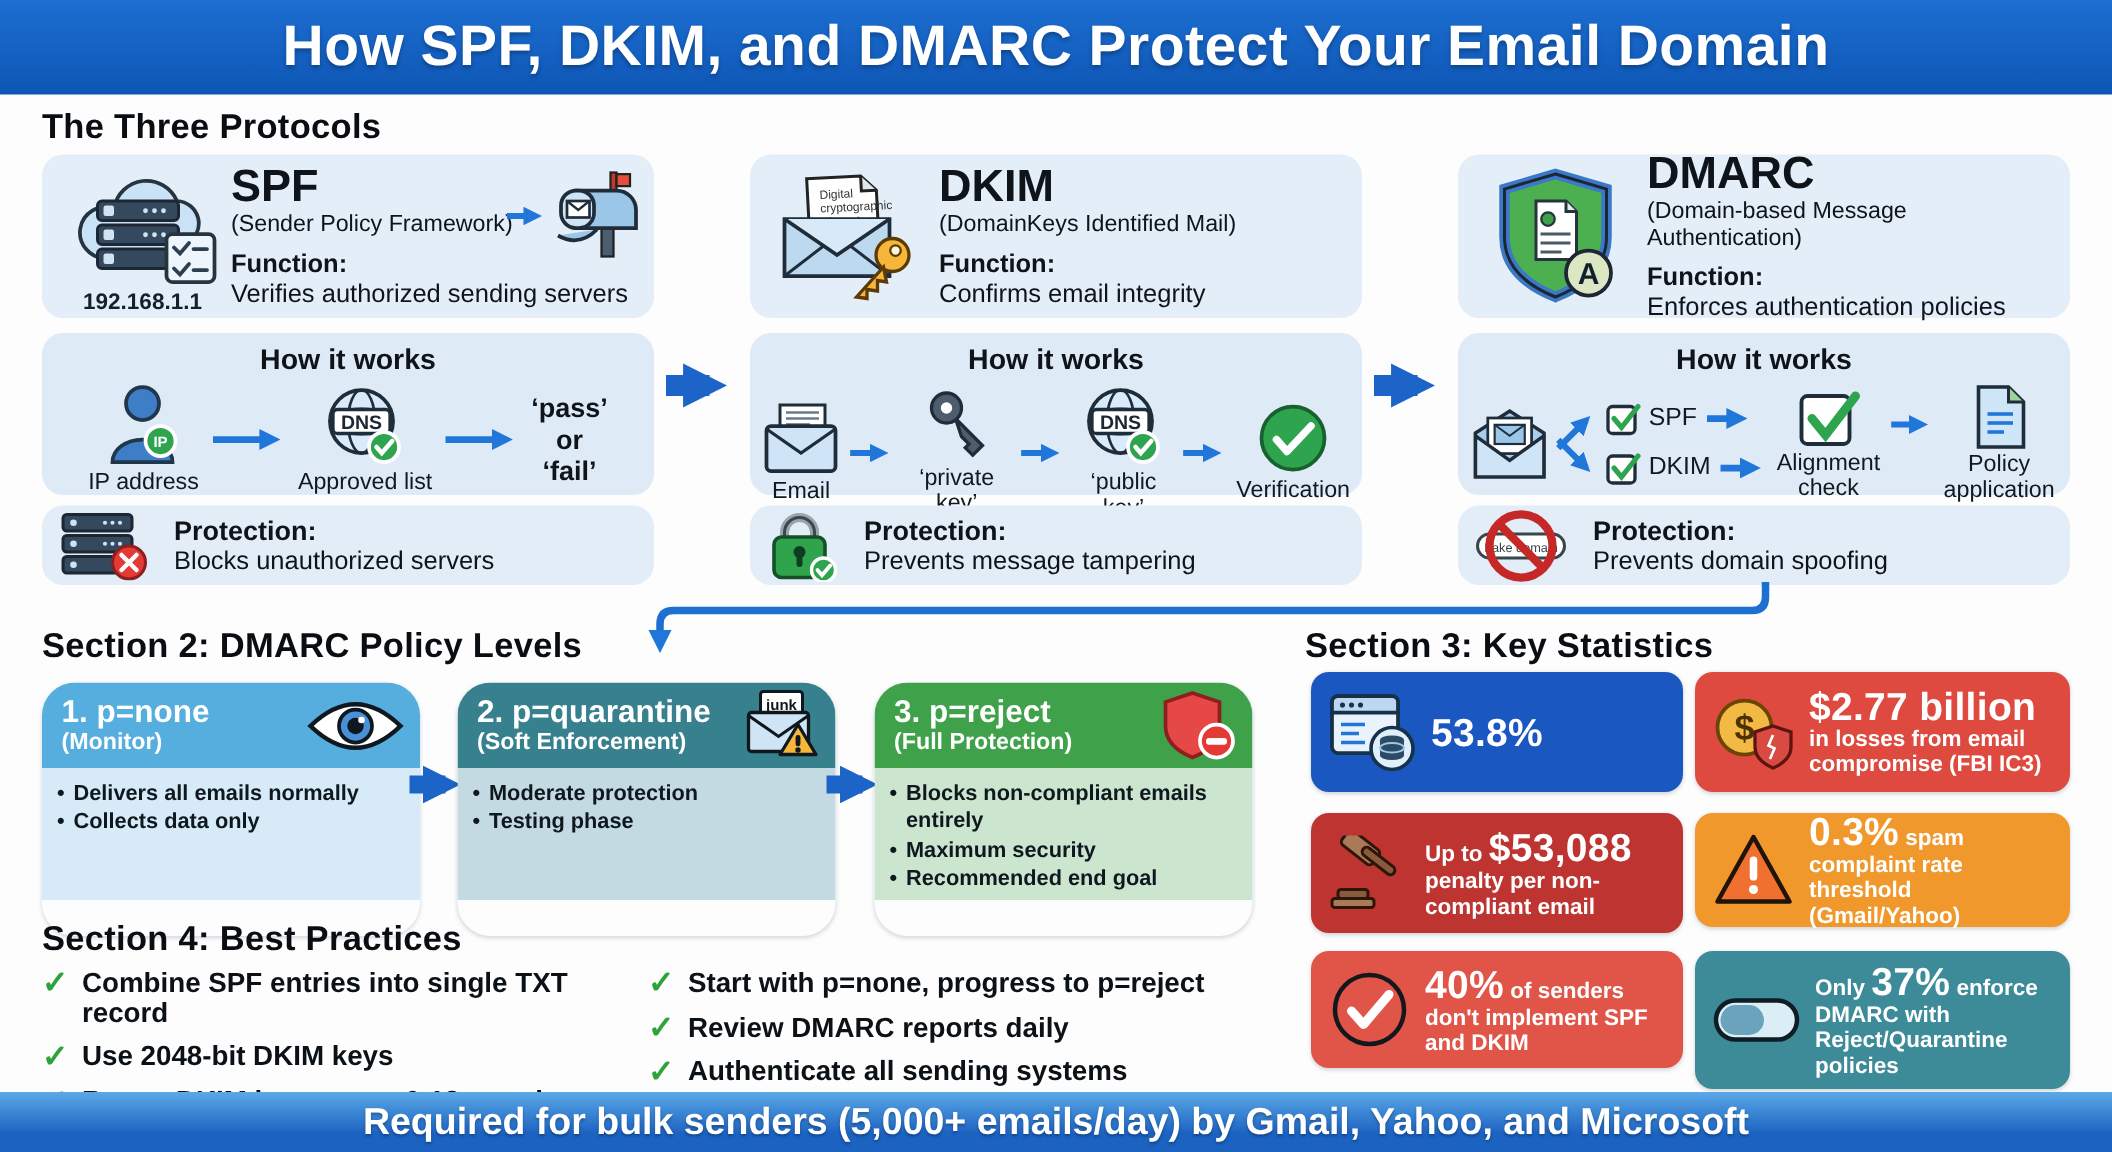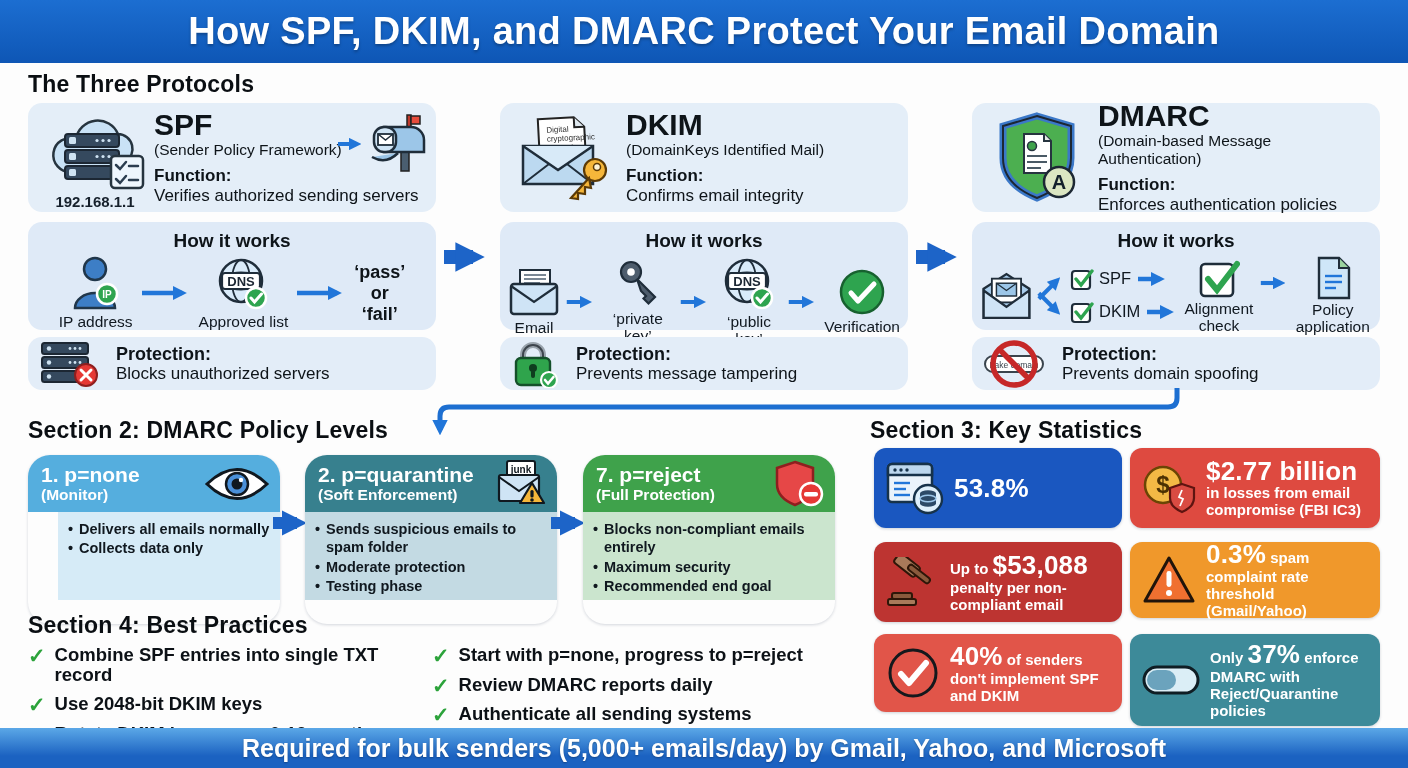--- a/index.html
+++ b/index.html
@@ -422,21 +422,21 @@
       <div class="ptitle">1. p=none</div>
       <div class="psub">(Monitor)</div>
     </div>
     <svg class="ic" width="66" height="40" viewBox="0 0 66 40">
       <path d="M3 20 Q33 -9 63 20 Q33 49 3 20 z" fill="#fff" stroke="#10181f" stroke-width="3"></path>
       <circle cx="33" cy="20" r="11" fill="#4a90d9" stroke="#10181f" stroke-width="2.5"></circle>
       <circle cx="33" cy="20" r="5.5" fill="#10181f"></circle>
       <circle cx="37" cy="16" r="2.2" fill="#fff"></circle>
     </svg>
   </div>
-  <div class="pbody" style="background: rgb(214, 235, 247); margin-left: 30px;">
+  <div class="pbody" style="background: rgb(214, 235, 247);">
     <ul>
       <li>Delivers all emails normally</li>
       <li>Collects data only</li>
     </ul>
   </div>
 </div>
 
 <svg class="abs ic" style="left:270px;top:506px;" width="46" height="34" viewBox="0 0 46 34">
   <line x1="3" y1="17" x2="27" y2="17" stroke="#1d64c8" stroke-width="12" marker-end="url(#ahb)"></line>
 </svg>
@@ -452,35 +452,34 @@
       <text x="26" y="14" font-size="10" font-weight="bold" fill="#10181f" text-anchor="middle">junk</text>
       <rect x="4" y="16" width="40" height="26" rx="2" fill="#cfe4f5" stroke="#10181f" stroke-width="2.2"></rect>
       <path d="M4 18 l20 14 20-14" fill="none" stroke="#10181f" stroke-width="2"></path>
       <path d="M37 24 l12 20 h-24 z" fill="#f5b63a" stroke="#10181f" stroke-width="2.2" stroke-linejoin="round"></path>
       <rect x="35.4" y="31" width="3.2" height="7.5" rx="1.5" fill="#10181f"></rect>
       <circle cx="37" cy="41" r="1.8" fill="#10181f"></circle>
     </svg>
   </div>
   <div class="pbody" style="background: rgb(195, 218, 227);">
     <ul>
-      <li>Sends suspicious emails to spam folder</li>
       <li>Moderate protection</li>
       <li>Testing phase</li>
     </ul>
   </div>
 </div>
 
 <svg class="abs ic" style="left:548px;top:506px;" width="46" height="34" viewBox="0 0 46 34">
   <line x1="3" y1="17" x2="27" y2="17" stroke="#1d64c8" stroke-width="12" marker-end="url(#ahb)"></line>
 </svg>
 
 <div class="policy" style="left:583px;top:455px;">
   <div class="phead" style="background: rgb(63, 162, 75);">
     <div class="phead-txt">
-      <div class="ptitle">7. p=reject</div>
+      <div class="ptitle">3. p=reject</div>
       <div class="psub">(Full Protection)</div>
     </div>
     <svg class="ic" width="52" height="48" viewBox="0 0 52 48">
       <path d="M22 2 L40 8 V24 C40 35 32 41 22 45 C12 41 4 35 4 24 V8 Z" fill="#e64747" stroke="#8e1f1f" stroke-width="2.5"></path>
       <circle cx="38" cy="34" r="11" fill="#e53935" stroke="#fff" stroke-width="2.5"></circle>
       <rect x="31" y="32" width="14" height="4.5" rx="2" fill="#fff"></rect>
     </svg>
   </div>
   <div class="pbody" style="background: rgb(203, 229, 206);">
     <ul>

